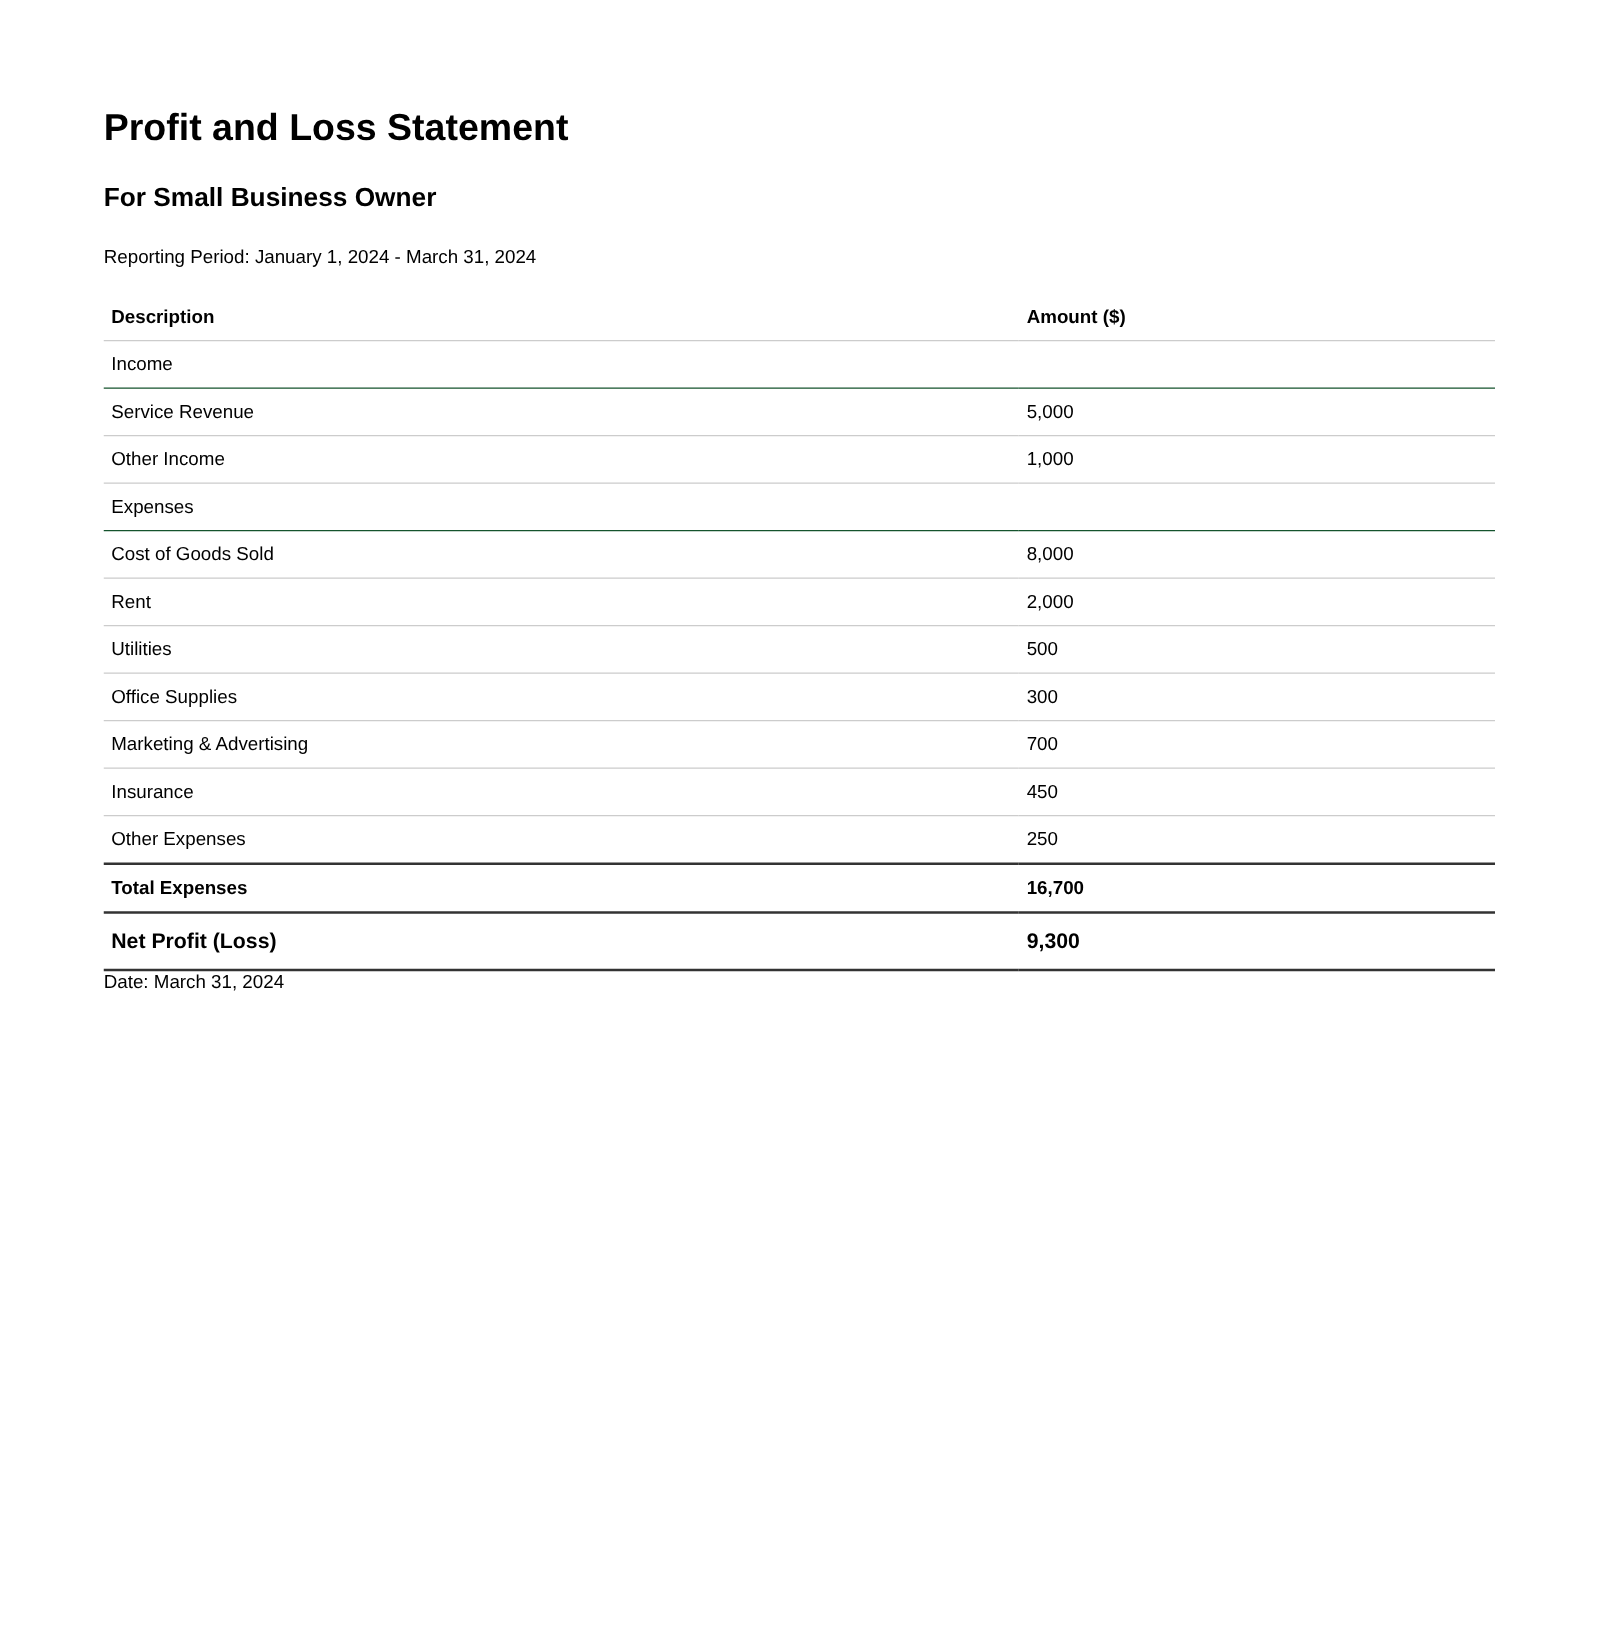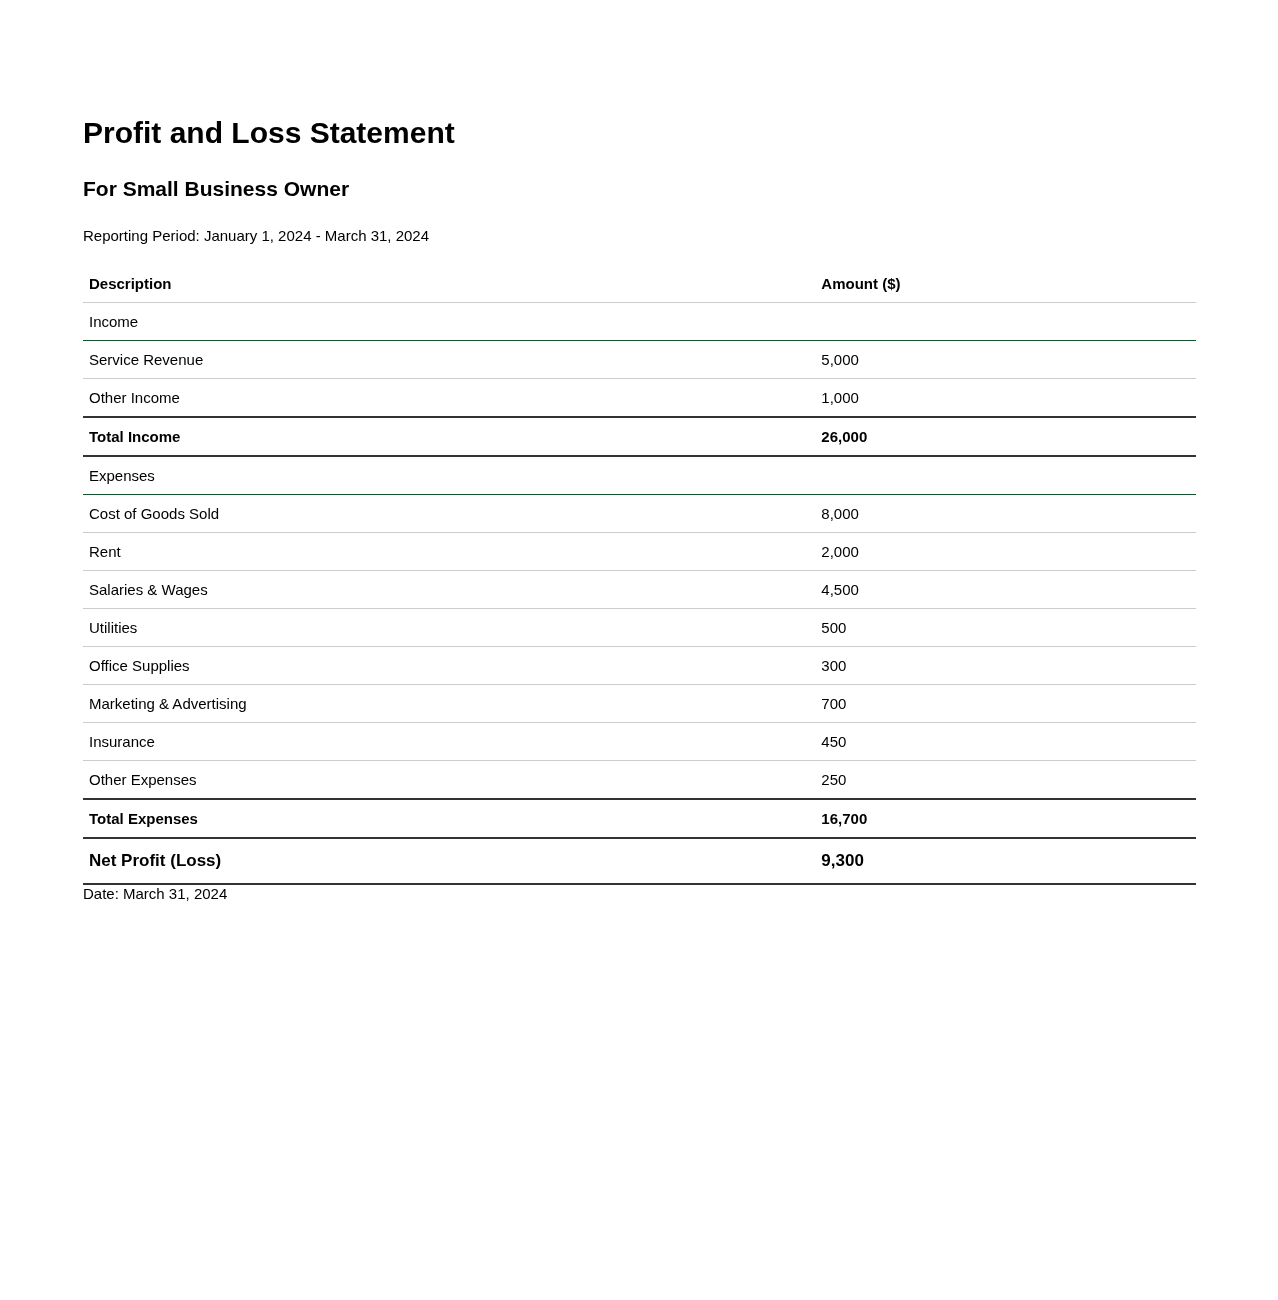--- a/index.html
+++ b/index.html
@@ -8,21 +8,21 @@
     background: #ffffff;
   }
   body {
     width: 1278px;
     height: 1300px;
     font-family: "Liberation Sans", sans-serif;
     color: #000000;
     box-sizing: border-box;
   }
   .doc {
-    padding: 116px 82px 0 83px;
+    padding: 86px 82px 0 83px;
   }
   .doc-title {
     font-size: 30px;
     font-weight: bold;
     margin: 0 0 27px 0;
     letter-spacing: 0;
   }
   .doc-subtitle {
     font-size: 21px;
     font-weight: bold;
@@ -105,39 +105,31 @@
         <td></td>
       </tr>
       <tr class="row-item">
         <td>Service Revenue</td>
         <td>5,000</td>
       </tr>
       <tr class="row-item">
         <td>Other Income</td>
         <td>1,000</td>
       </tr>
-      <tr class="row-total">
-        <td>Total Income</td>
-        <td>26,000</td>
-      </tr>
       <tr class="row-section">
         <td>Expenses</td>
         <td></td>
       </tr>
       <tr class="row-item">
         <td>Cost of Goods Sold</td>
         <td>8,000</td>
       </tr>
       <tr class="row-item">
         <td>Rent</td>
         <td>2,000</td>
-      </tr>
-      <tr class="row-item">
-        <td>Salaries &amp; Wages</td>
-        <td>4,500</td>
       </tr>
       <tr class="row-item">
         <td>Utilities</td>
         <td>500</td>
       </tr>
       <tr class="row-item">
         <td>Office Supplies</td>
         <td>300</td>
       </tr>
       <tr class="row-item">

